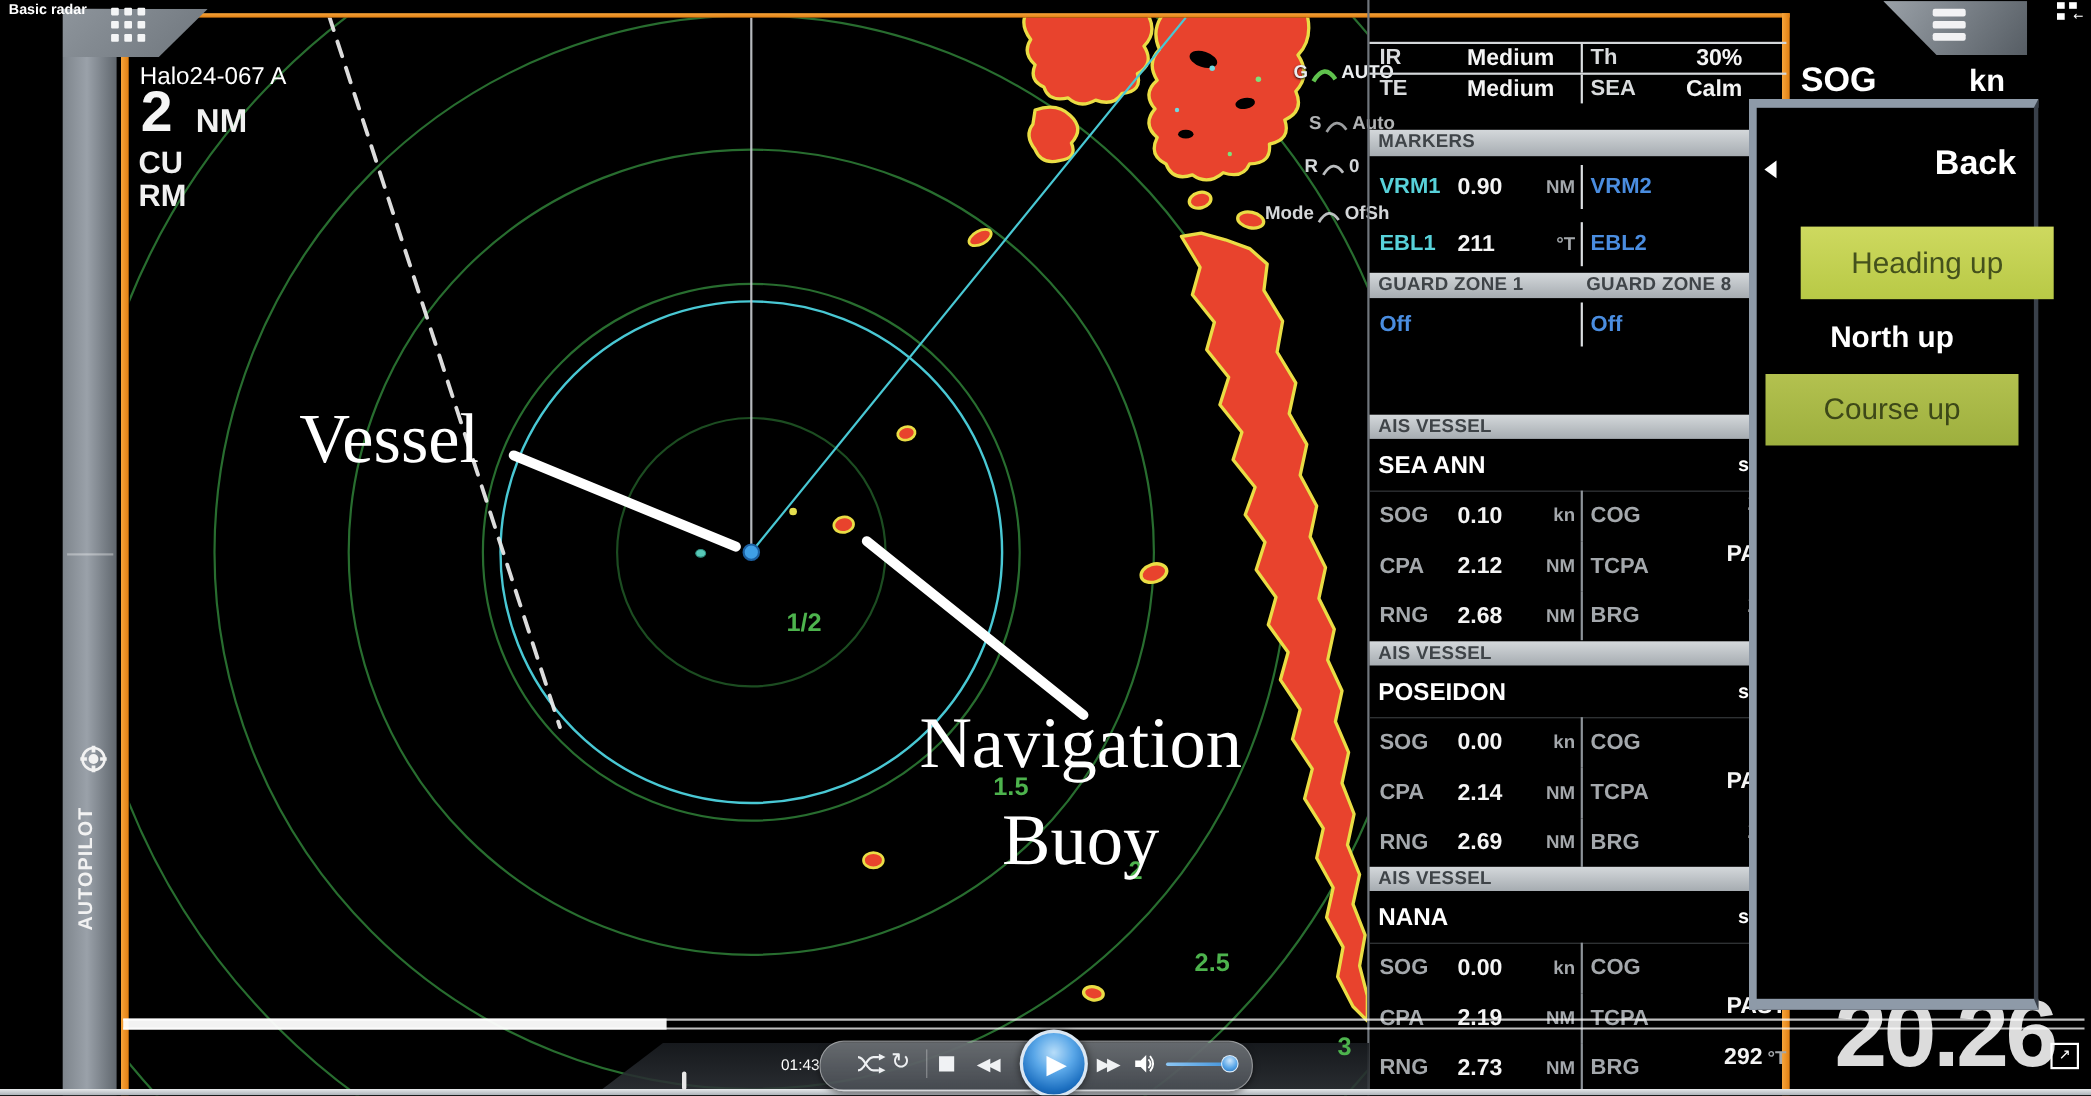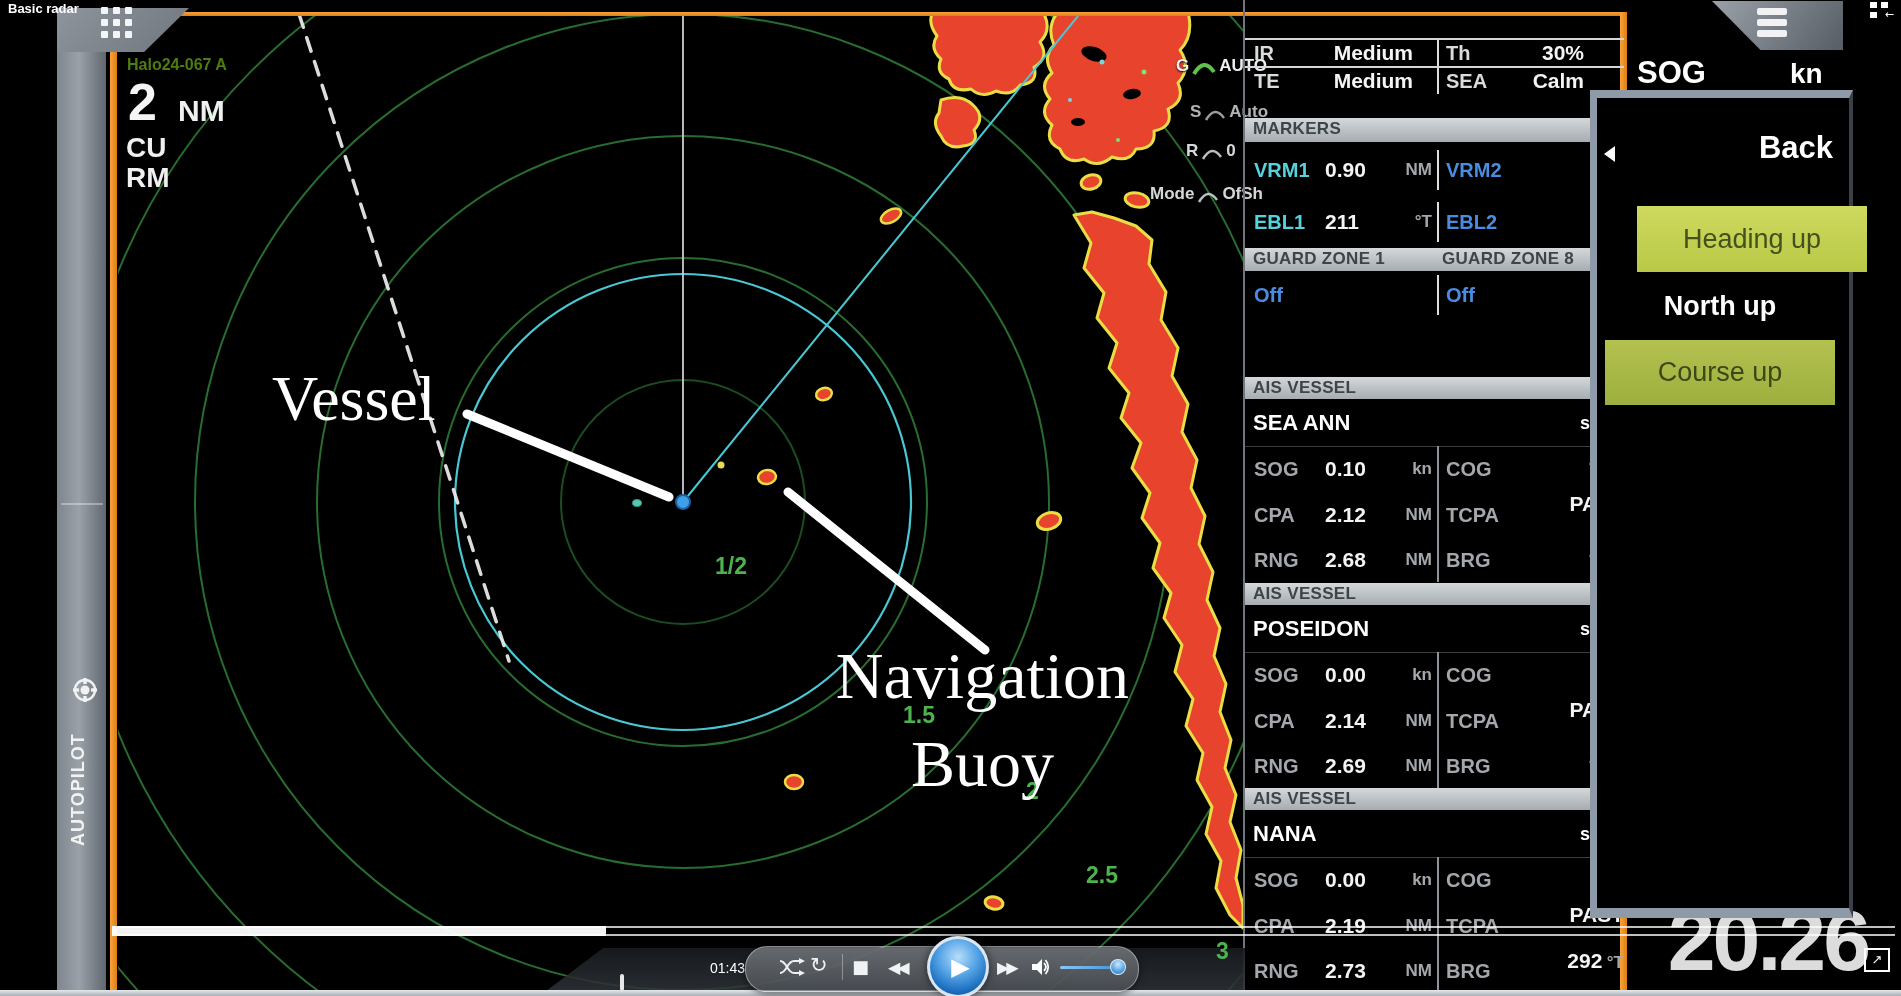--- a/index.html
+++ b/index.html
@@ -27,21 +27,21 @@
   .helm{left:71px;top:676px;z-index:27;}
   .ap-text{left:68px;top:846px;z-index:27;transform-origin:0 0;transform:rotate(-90deg);
     color:#f2f2f2;font-weight:bold;font-size:18px;letter-spacing:1px;white-space:nowrap;}
   .right-tab{left:1712px;top:1px;width:131px;height:49px;z-index:35;
     background:linear-gradient(125deg,#9aa1a8,#565d64);
     clip-path:polygon(0 0,100% 0,100% 100%,37% 100%);}
   .hamburger{z-index:36;width:30px;height:7px;border-radius:2px;background:#f2f2f4;left:1757px;}
   
   .radar-svg{left:0;top:0;z-index:10;}
   
-  .src-label{left:127px;top:56px;font-size:16px;font-weight:bold;color:#4d7c0f;z-index:14;}
+  .src-label{left:127px;top:56px;font-size:22px;font-weight:normal;color:#ffffff;z-index:14;}
   .range-num{left:128px;top:76px;font-size:52px;font-weight:bold;color:#f5f5f5;line-height:1;z-index:14;}
   .range-unit{left:178px;top:94px;font-size:30px;font-weight:bold;color:#f0f0f0;z-index:14;}
   .mode1{left:126px;top:132px;font-size:28px;font-weight:bold;color:#f0f0f0;z-index:14;}
   .mode2{left:126px;top:162px;font-size:28px;font-weight:bold;color:#f0f0f0;z-index:14;}
   
   .gauge-row{position:absolute;z-index:14;display:flex;align-items:center;gap:4px;color:#eceff1;
     font-weight:bold;font-size:17px;text-shadow:0 1px 2px #000;}
   .gauge-row svg{margin:0 -2px -4px -2px;}
   
   .ring-label{position:absolute;color:#4db34d;font-weight:bold;font-size:23px;z-index:13;}

